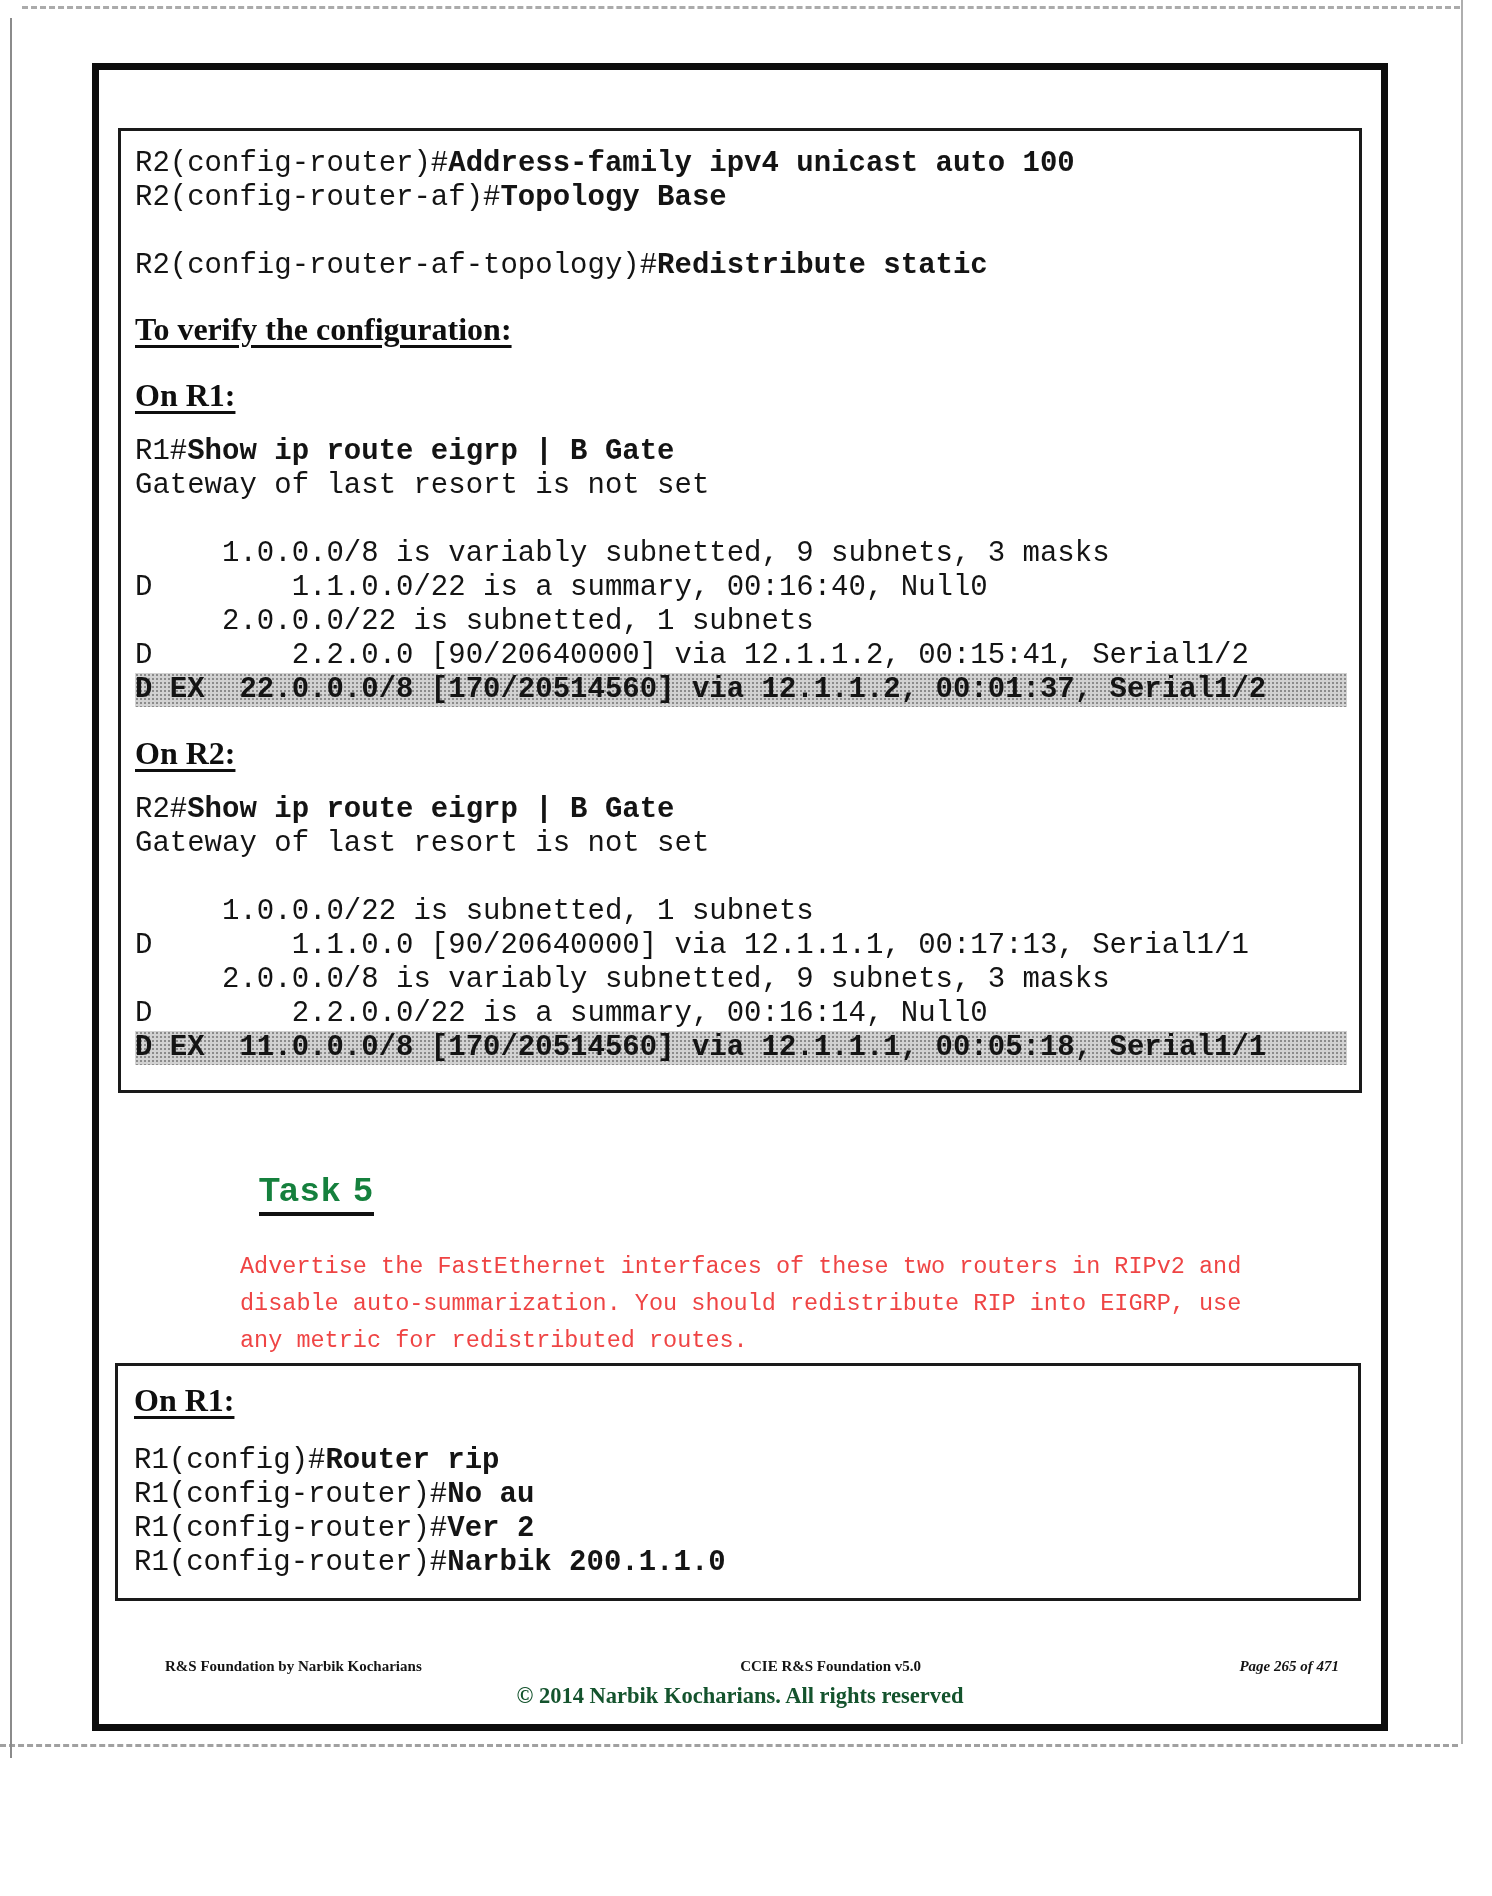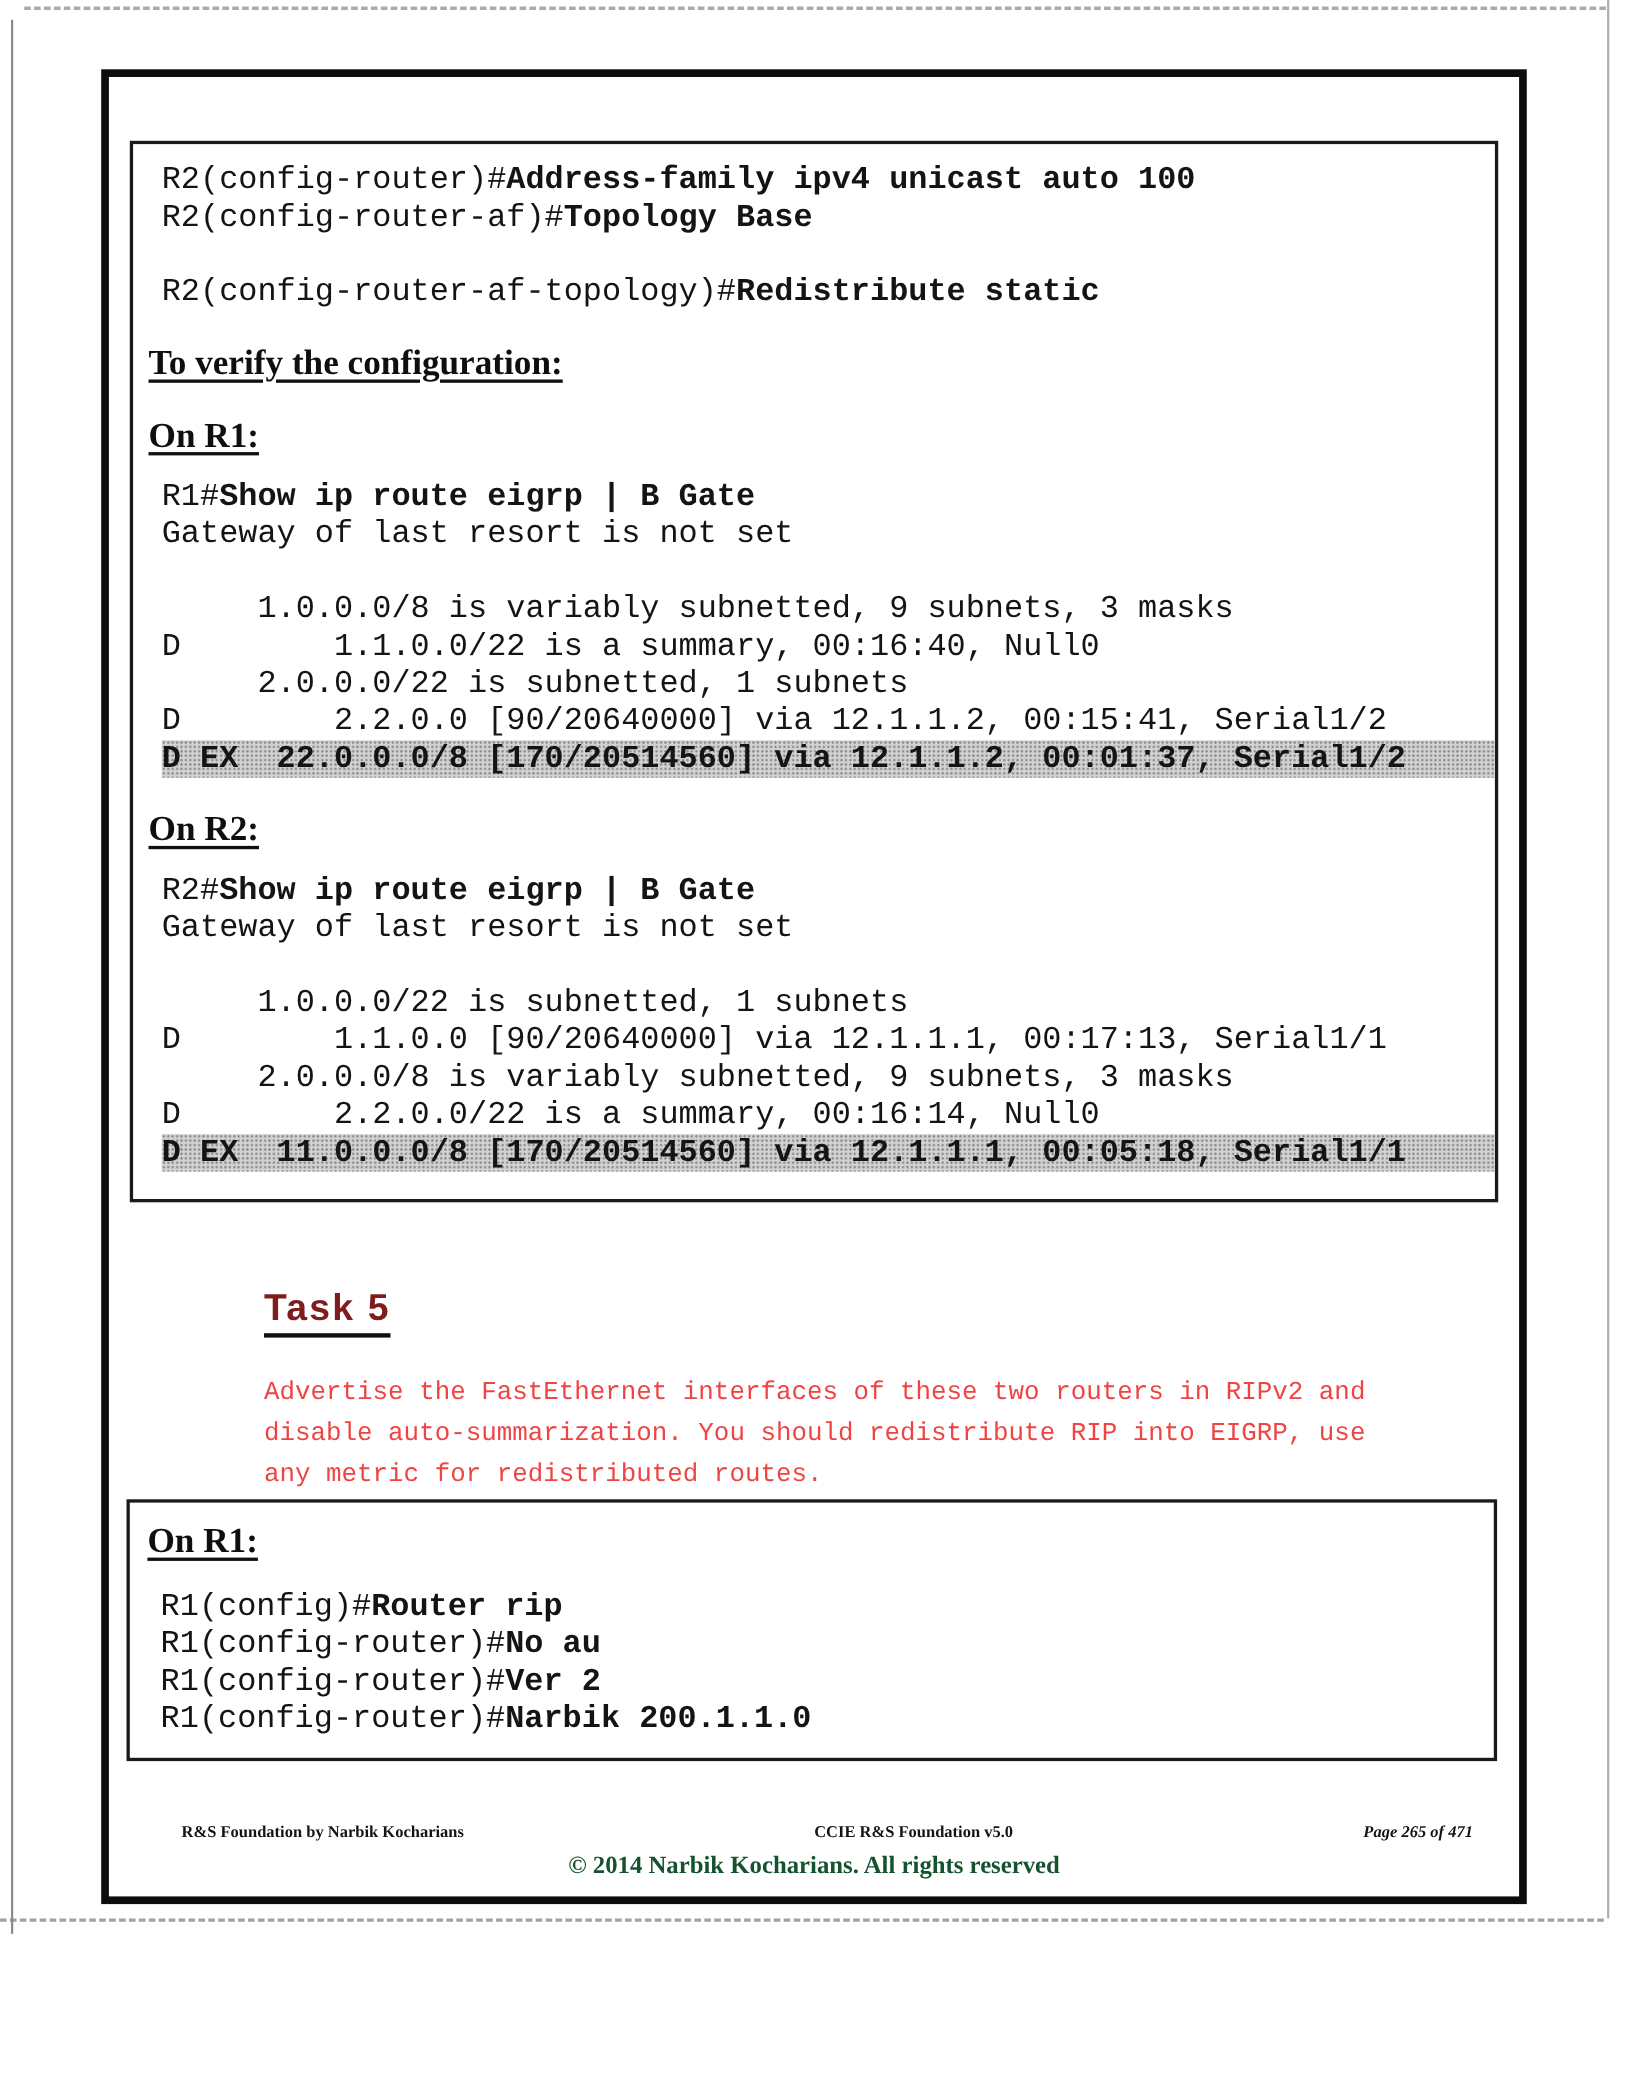--- a/index.html
+++ b/index.html
@@ -21,36 +21,36 @@
   .frame{position:absolute;left:92px;top:63px;width:1296px;height:1668px;
       border:7px solid #0d0d0d;box-sizing:border-box;background:#fff;}
 
   
   .inner-box{position:absolute;border:3px solid #1a1a1a;box-sizing:border-box;background:#fff;}
   .box1{left:19px;top:58px;width:1244px;height:965px;padding:16px 12px 0 14px;}
   .box2{left:16px;top:1293px;width:1246px;height:238px;padding:14px 12px 0 16px;}
 
   
   .mono{font-family:"Liberation Mono","DejaVu Sans Mono",monospace;
-        font-size:29px;line-height:34px;white-space:pre;color:#141414;margin-left:12px;}
+        font-size:29px;line-height:34px;white-space:pre;color:#141414;}
   .mono b{font-weight:bold;}
   .gap{height:34px;}
   .serif-head{font-family:"Liberation Serif",serif;font-weight:bold;font-size:32px;
         line-height:40px;text-decoration:underline;text-underline-offset:5px;
         text-decoration-thickness:2.5px;color:#0f0f0f;}
   .mt26{margin-top:26px;} .mt20{margin-top:20px;}
   .hl{font-weight:bold;display:block;width:100%;
       background-color:#d2d2d2;
       background-image:radial-gradient(circle,#8b8b8b 1px,rgba(0,0,0,0) 1.2px);
       background-size:4px 4px;}
 
   .task-wrap{position:absolute;left:141px;top:1100px;width:1030px;}
   .task-title{font-family:"Liberation Sans",sans-serif;font-weight:bold;
       font-size:34px;letter-spacing:2px;display:inline-block;
-      border-bottom:4px solid #111;padding-bottom:3px;color:#7f1d1d;}
+      border-bottom:4px solid #111;padding-bottom:3px;color:#15803d;margin-left:19px;}
   .task-desc{margin-top:32px;font-family:Liberation Mono, monospace;
       font-size:23.5px;line-height:37px;color:#ef4444;width:1012px;}
 
   
   .footer{position:absolute;left:0;top:1588px;width:100%;}
   .footer-row{display:flex;justify-content:space-between;
       padding:0 42px 0 66px;box-sizing:border-box;
       font-family:"Liberation Serif",serif;font-weight:bold;font-size:15px;color:#141414;}
   .footer-page{font-style:italic;}
   .footer-copy{text-align:center;margin-top:8px;

